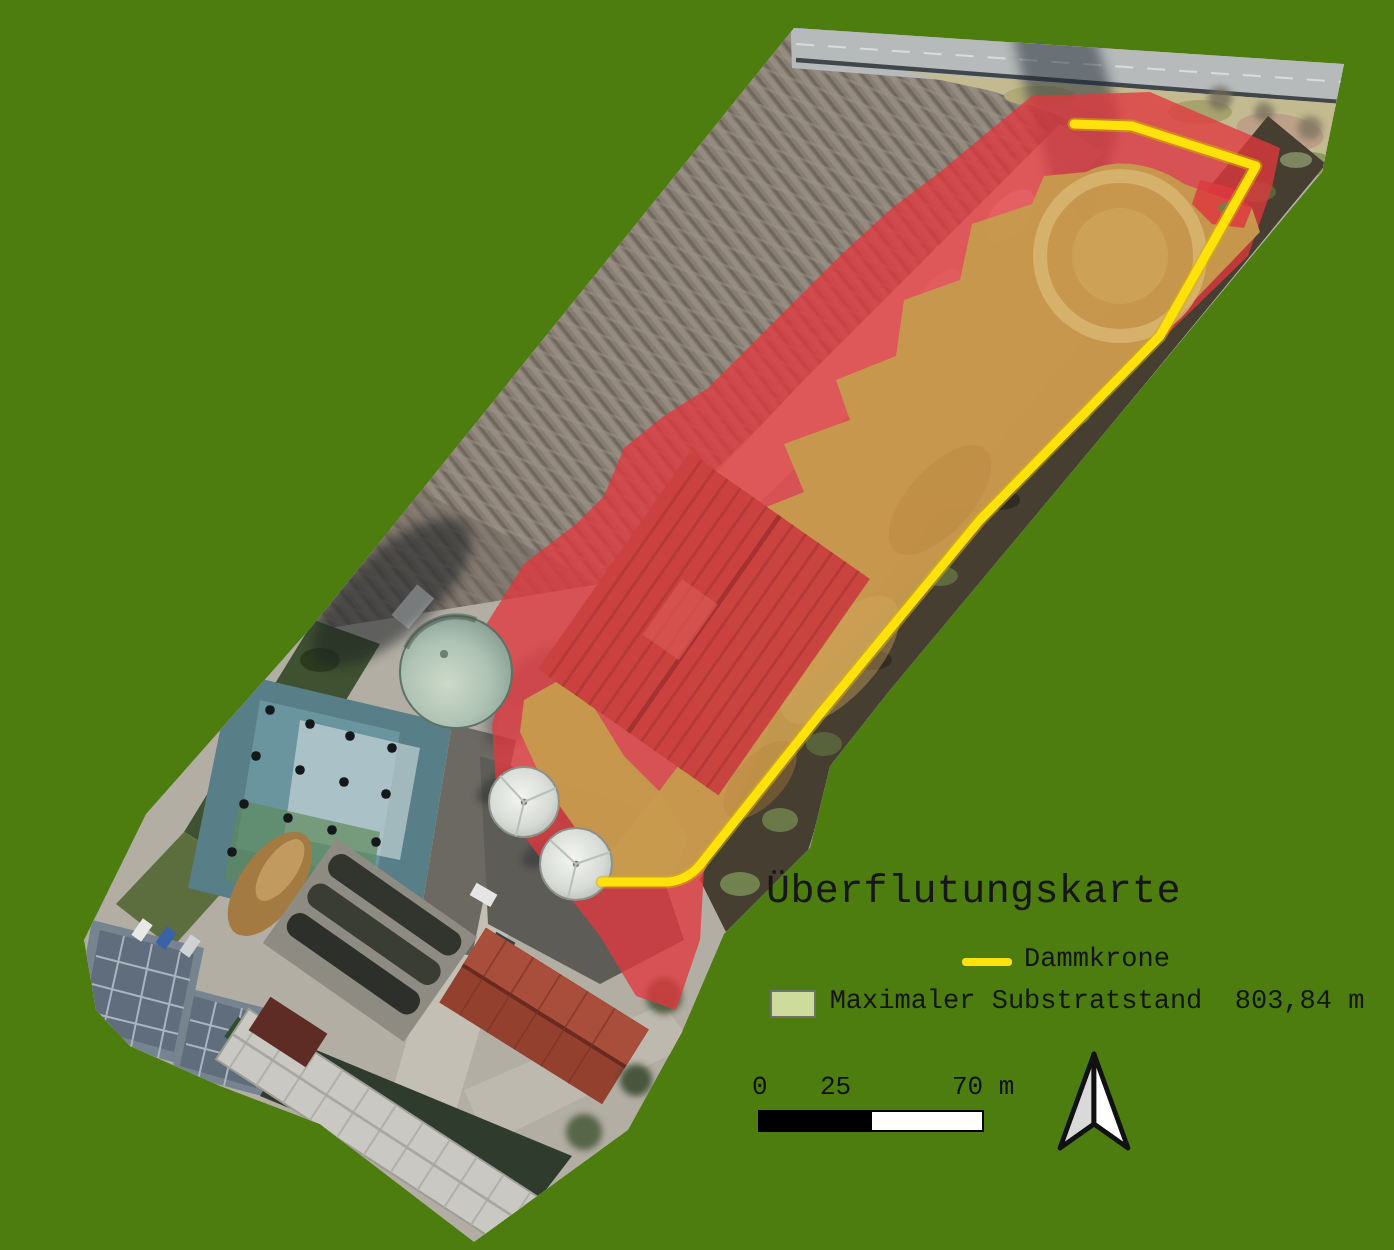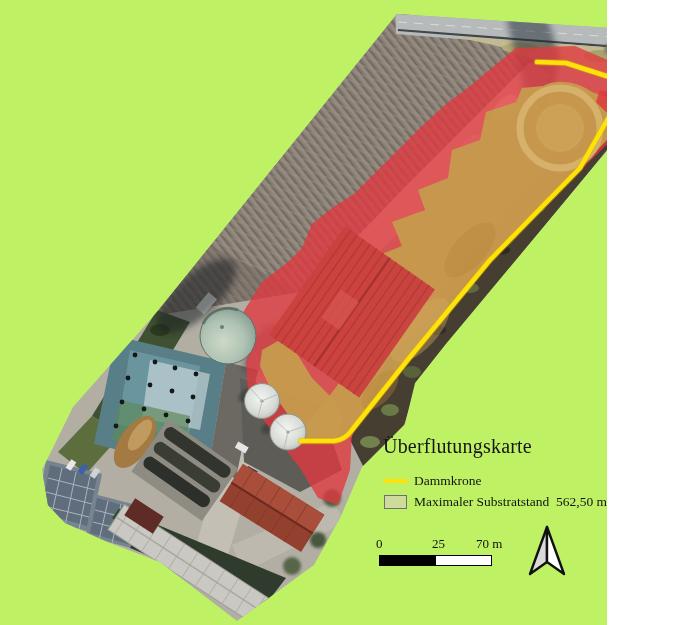--- a/index.html
+++ b/index.html
@@ -1,35 +1,35 @@
 <!DOCTYPE html>
 <html><head>
 <meta charset="utf-8">
 <style>
   html,body{margin:0;padding:0;background:#ffffff;}
-  #stage{position:relative;width:607px;height:625px;background:#bef264;overflow:hidden;
-         font-family:Liberation Serif, serif;}
+  #stage{position:relative;width:697px;height:625px;background:#4d7c0f;overflow:hidden;
+         font-family:Liberation Mono, monospace;}
   #map-svg{position:absolute;left:0;top:0;}
   
   #legend{position:absolute;left:383px;top:435px;width:300px;}
   .legend-title{font-size:20px;color:#161616;letter-spacing:0.2px;white-space:pre;}
   .legend-rows{margin-top:12px;}
-  .legend-row{display:flex;align-items:center;height:21px;}
+  .legend-row{display:flex;align-items:center;height:21px;justify-content:center;}
   .swatch{width:25px;flex:0 0 25px;margin-right:6px;display:flex;align-items:center;justify-content:center;}
   .swatch-line{width:25px;height:4px;border-radius:2px;background:#ffe20a;}
   .swatch-area{width:23px;height:14px;border:1px solid #6f6f6f;box-sizing:border-box;}
   .swatch-substrate{background:#cedc9b;}
   .swatch-flood{background:#f2656b;}
   .legend-label{font-size:13.5px;color:#141414;white-space:pre;}
   
   #scalebar{position:absolute;left:371px;top:536px;width:140px;}
   .tick-labels{position:relative;height:15px;font-size:13px;color:#111;}
   .tick{position:absolute;white-space:pre;}
   .tick-0{left:5px;}
-  .tick-25{left:61px;}
+  .tick-25{left:39px;}
   .tick-50{left:105px;}
   .bar{position:relative;left:8px;top:4px;width:113px;height:11px;border:1.5px solid #000;box-sizing:border-box;background:#fff;}
   .bar-black{position:absolute;left:0;top:0;width:50%;height:100%;background:#000;}
   
   #north{position:absolute;left:524px;top:524px;}
 </style>
 </head>
 <body>
 
 <div id="stage">
@@ -258,21 +258,21 @@
     <div class="legend-row">
       <span class="swatch">
             <span class="swatch-line"></span>
           </span>
       <span class="legend-label">Dammkrone</span>
     </div>
     <div class="legend-row">
       <span class="swatch">
             <span class="swatch-area swatch-substrate"></span>
           </span>
-      <span class="legend-label">Maximaler Substratstand  562,50 m</span>
+      <span class="legend-label">Maximaler Substratstand  803,84 m</span>
     </div>
   </div>
 </div>
 
 <div id="scalebar">
   <div class="tick-labels">
     <span class="tick tick-0">0</span>
     <span class="tick tick-25">25</span>
     <span class="tick tick-50">70 m</span>
   </div>

